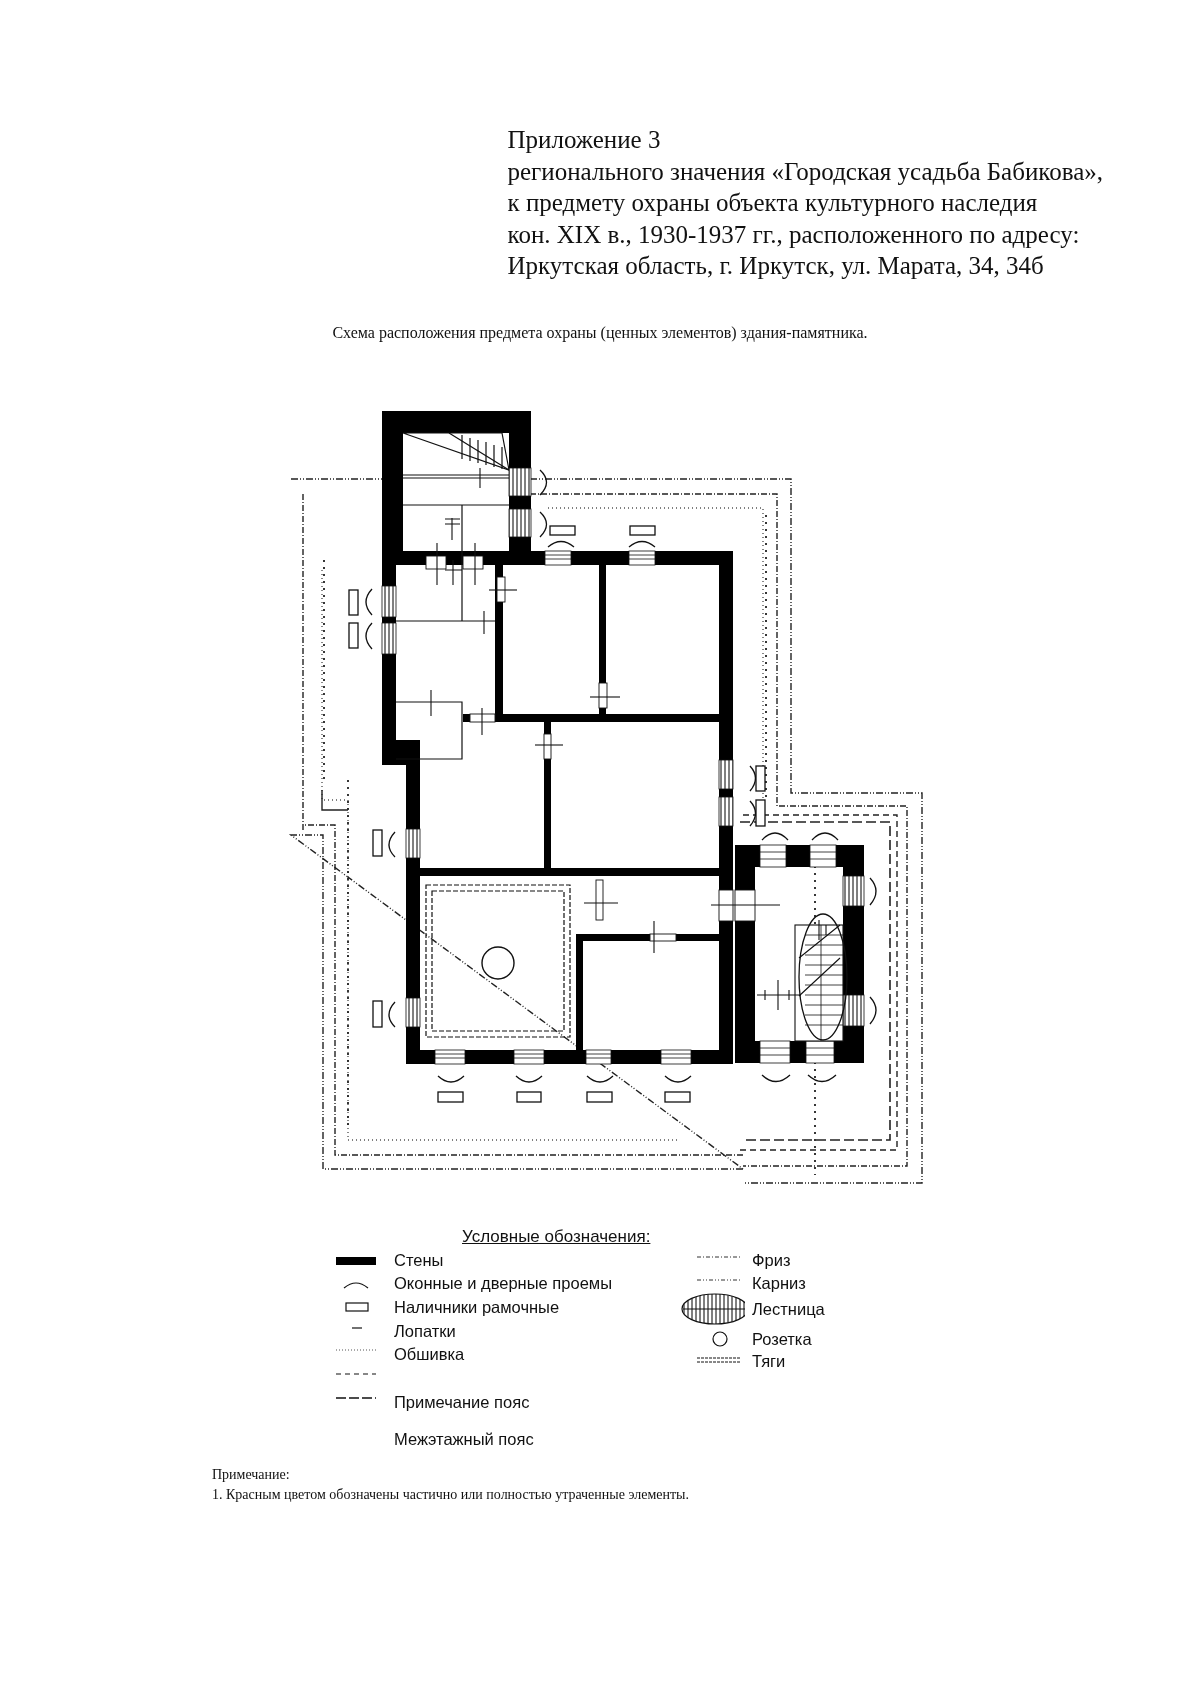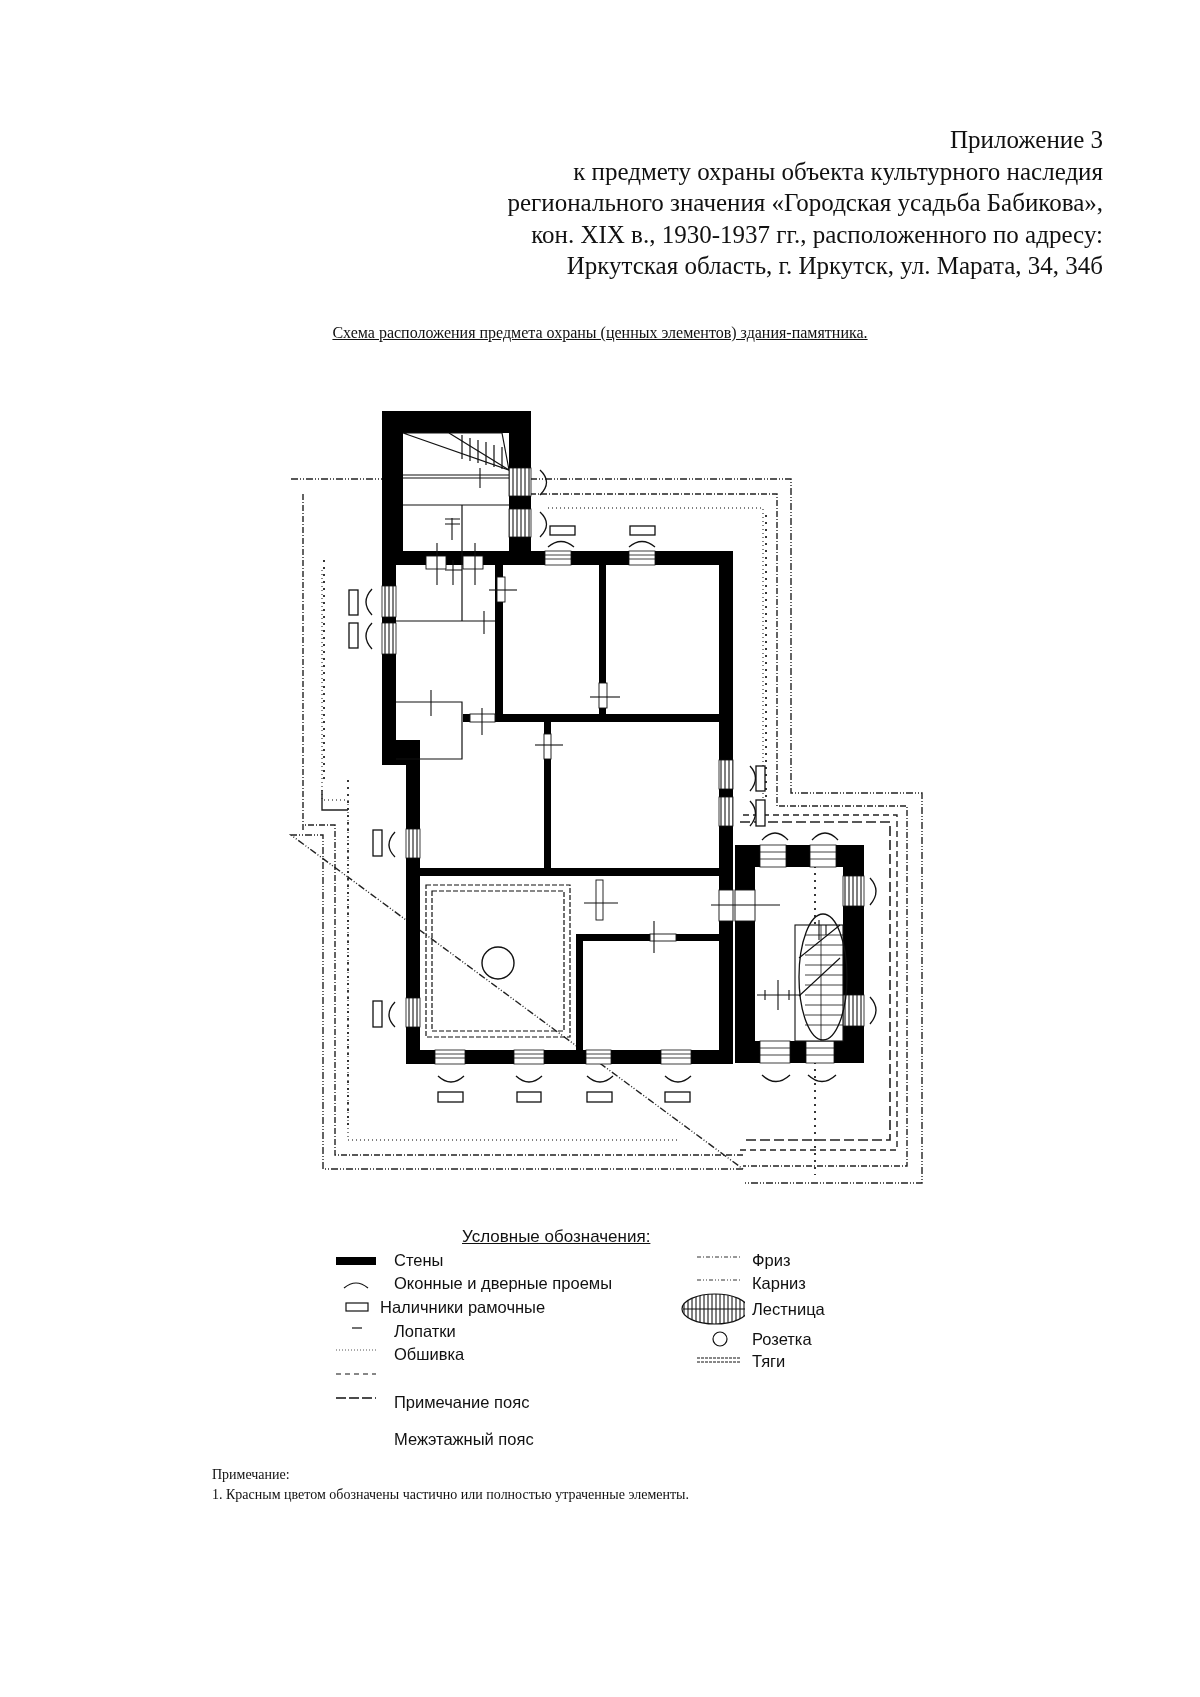--- a/index.html
+++ b/index.html
@@ -1,39 +1,39 @@
 <!DOCTYPE html>
 <html><head>
 <meta charset="utf-8">
 <style>
   html, body { margin: 0; padding: 0; background: #ffffff; }
   body { width: 1200px; height: 1697px; position: relative; overflow: hidden;
          font-family: "Liberation Serif", "DejaVu Serif", serif; color: #111; }
-  .header { position: absolute; right: 97px; top: 124px; text-align: right;
+  .header { position: absolute; right: 97px; top: 124px; text-align: left;
             font-size: 25px; line-height: 31.5px; font-family: "Liberation Serif", serif; }
   .header div { white-space: nowrap; }
   .subtitle { position: absolute; left: 0; width: 1200px; top: 322px; text-align: center;
               font-size: 16px; line-height: 21px; font-family: "Liberation Serif", serif; }
-  .subtitle .l1 { padding-left: 0; text-decoration: underline; }
+  .subtitle .l1 { padding-left: 0; }
   .plan { position: absolute; left: 0; top: 0; }
   .legend-title { position: absolute; left: 462px; top: 1227px; font-size: 17px;
                   font-family: "Liberation Sans", sans-serif; text-decoration: underline; text-align: center; }
   .legend-col { position: absolute; font-family: "Liberation Sans", sans-serif; font-size: 16.5px; }
   .legend-item { position: absolute; white-space: nowrap; }
   .legend-sym { position: absolute; }
   .note { position: absolute; left: 212px; top: 1450px; font-size: 14px; line-height: 20px;
           font-family: "Liberation Serif", serif; margin-top: 15px; }
 </style>
 </head>
 <body>
 
 <div class="header">
   <div>Приложение 3</div>
+  <div>регионального значения «Городская усадьба Бабикова»,</div>
   <div>к предмету охраны объекта культурного наследия</div>
-  <div>регионального значения «Городская усадьба Бабикова»,</div>
   <div>кон. XIX в., 1930-1937 гг., расположенного по адресу:</div>
   <div>Иркутская область, г. Иркутск, ул. Марата, 34, 34б</div>
 </div>
 
 <div class="subtitle">
   <div class="l1">Схема расположения предмета охраны (ценных элементов) здания-памятника.</div>
 </div>
 
 <svg class="plan" width="1200" height="1697" viewBox="0 0 1200 1697" xmlns="http://www.w3.org/2000/svg">
   <defs>
@@ -212,21 +212,21 @@
     <rect x="2" y="7" width="40" height="8" fill="#000"></rect>
     <path d="M 10 38 Q 22 28 34 38" stroke="#111" fill="none" stroke-width="1.2"></path>
     <rect x="12" y="53" width="22" height="8" stroke="#111" fill="none" stroke-width="1.2"></rect>
     <line x1="18" y1="78" x2="28" y2="78" stroke="#111" stroke-width="1.2"></line>
     <line x1="2" y1="100" x2="42" y2="100" stroke="#555" stroke-width="1" stroke-dasharray="1 2"></line>
     <line x1="2" y1="124" x2="42" y2="124" stroke="#111" stroke-width="1.2" stroke-dasharray="5 4"></line>
     <line x1="2" y1="148" x2="42" y2="148" stroke="#111" stroke-width="1.4" stroke-dasharray="10 3"></line>
   </svg>
   <div class="legend-item" style="left:394px;top:1251px">Стены</div>
   <div class="legend-item" style="left:394px;top:1274px">Оконные и дверные проемы</div>
-  <div class="legend-item" style="left:380px;top:1298px">Наличники рамочные</div>
+  <div class="legend-item" style="left:394px;top:1298px">Наличники рамочные</div>
   <div class="legend-item" style="left:394px;top:1322px">Лопатки</div>
   <div class="legend-item" style="left:394px;top:1345px">Обшивка</div>
   <div class="legend-item" style="left:394px;top:1430px">Межэтажный пояс</div>
   <div class="legend-item" style="left:394px;top:1393px">Примечание пояс</div>
 </div>
 
 <div class="legend-col">
   <svg class="legend-sym" style="left:655px;top:1250px" width="90" height="140">
     <line x1="42" y1="7" x2="85" y2="7" stroke="#333" stroke-width="1" stroke-dasharray="4 2 1 2"></line>
     <line x1="42" y1="30" x2="85" y2="30" stroke="#333" stroke-width="1" stroke-dasharray="4 2 1 2 1 2"></line>

